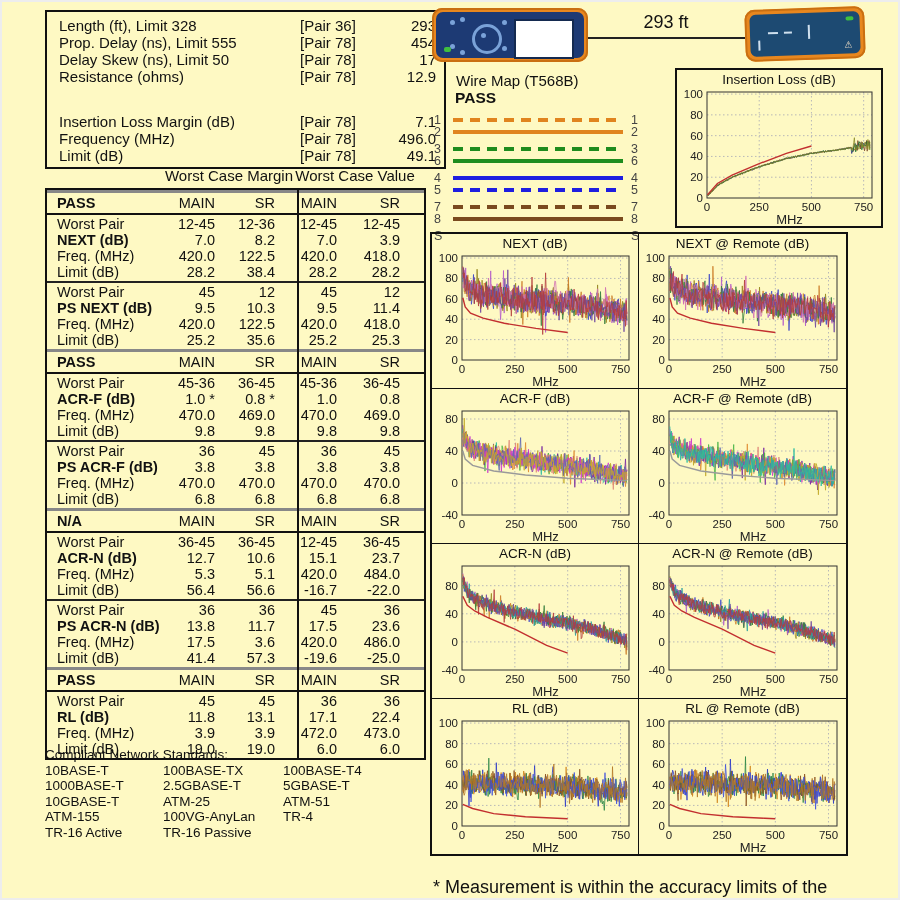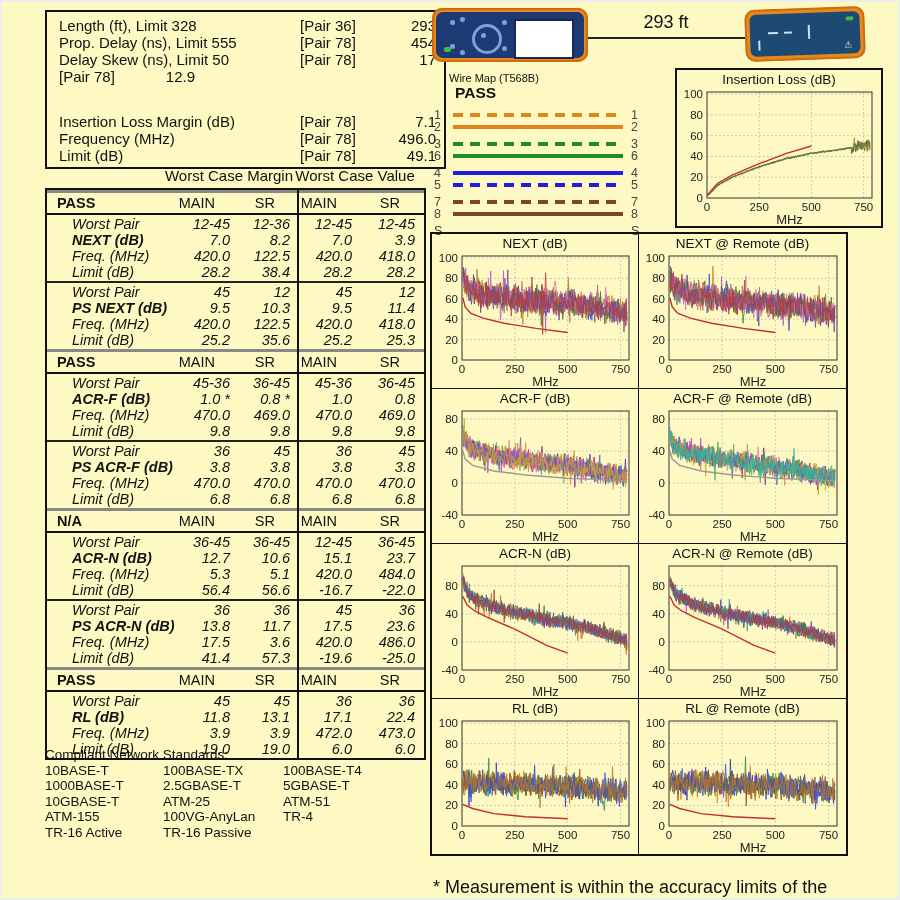--- a/index.html
+++ b/index.html
@@ -23,21 +23,21 @@
   
   .results-table{position:absolute;left:45px;top:188px;width:377px;border:2px solid #111;font-size:14.5px;}
   .results-table .vdiv{position:absolute;left:250px;top:0;bottom:0;width:2px;background:#111;}
   .rsection{border-top:3px solid #888;}
   .rsection:first-child{border-top:none;}
   .hrow{display:grid;grid-template-columns:110px 48px 60px 18px 44px 63px;padding:0 20px 0 10px;
         height:20px;line-height:20px;border-bottom:2px solid #111;}
   .hrow .st{font-weight:bold;}
   .hrow span{text-align:right;}
   .hrow span.st{text-align:left;}
-  .rblock{padding:1px 15px;font-style:italic;}
+  .rblock{padding:1px 0;}
   .rblock + .rblock{border-top:2px solid #222;}
   .drow{display:grid;grid-template-columns:110px 48px 60px 18px 44px 63px;padding:0 20px 0 10px;
         height:16px;line-height:16px;white-space:nowrap;}
   .drow span{text-align:right;}
   .drow span.rl{text-align:left;}
   .drow .bold{font-weight:bold;}
 
   
   .standards{position:absolute;left:45px;top:747px;width:380px;font-size:13.5px;line-height:15.5px;}
   .standards .cols{position:relative;}
@@ -58,21 +58,21 @@
   .link-label{position:absolute;left:600px;top:12px;width:132px;text-align:center;font-size:18px;}
   .tester-remote{position:absolute;left:745px;top:8px;width:120px;height:52px;background:#e8871e;
                  border-radius:10px;transform:rotate(-2deg);box-shadow:inset 0 0 0 2px #c96f12;}
   .tester-remote .panel{position:absolute;left:5px;top:5px;right:5px;bottom:5px;background:#1d4a72;border-radius:6px;}
   .tester-remote .led{position:absolute;right:6px;top:5px;width:8px;height:4px;background:#3fbf3f;border-radius:2px;}
   .tester-remote .mark{position:absolute;background:#cfe0ee;height:2px;}
   .tester-remote .alert{position:absolute;right:8px;bottom:4px;font-size:9px;color:#e8d9c2;}
 
   
   .wiremap{position:absolute;left:432px;top:72px;width:212px;}
-  .wiremap .wm-title{margin-left:17px;font-size:11px;}
+  .wiremap .wm-title{margin-left:24px;font-size:15px;}
   .wiremap .wm-status{margin-left:23px;font-size:15.5px;font-weight:bold;margin-bottom:7px;}
   .wire-row{display:flex;align-items:center;height:12px;padding-left:2px;font-size:12.5px;color:#444;}
   .wire-row.gap{margin-top:5px;}
   .wire-row .pin{width:13px;}
   .wire-row .pin.r{text-align:left;padding-left:2px;}
   .wire-row .wline{flex:1;height:4px;margin:0 6px;}
 
   
   .il-box{position:absolute;left:675px;top:68px;width:204px;height:156px;border:2px solid #111;}
   .chart-title{height:16px;line-height:16px;text-align:center;font-size:13.5px;padding-top:2px;}
@@ -102,20 +102,21 @@
         <span class="lbl">Prop. Delay (ns), Limit 555</span>
         <span class="pair">[Pair 78]</span>
         <span class="val">454</span>
       </div>
       <div class="info-row">
         <span class="lbl">Delay Skew (ns), Limit 50</span>
         <span class="pair">[Pair 78]</span>
         <span class="val">17</span>
       </div>
       <div class="info-row">
+        <span class="lbl">Resistance (ohms)</span>
         <span class="pair">[Pair 78]</span>
         <span class="val">12.9</span>
       </div>
       <div class="info-spacer"></div>
       <div class="info-row">
         <span class="lbl">Insertion Loss Margin (dB)</span>
         <span class="pair">[Pair 78]</span>
         <span class="val">7.1</span>
       </div>
       <div class="info-row">

